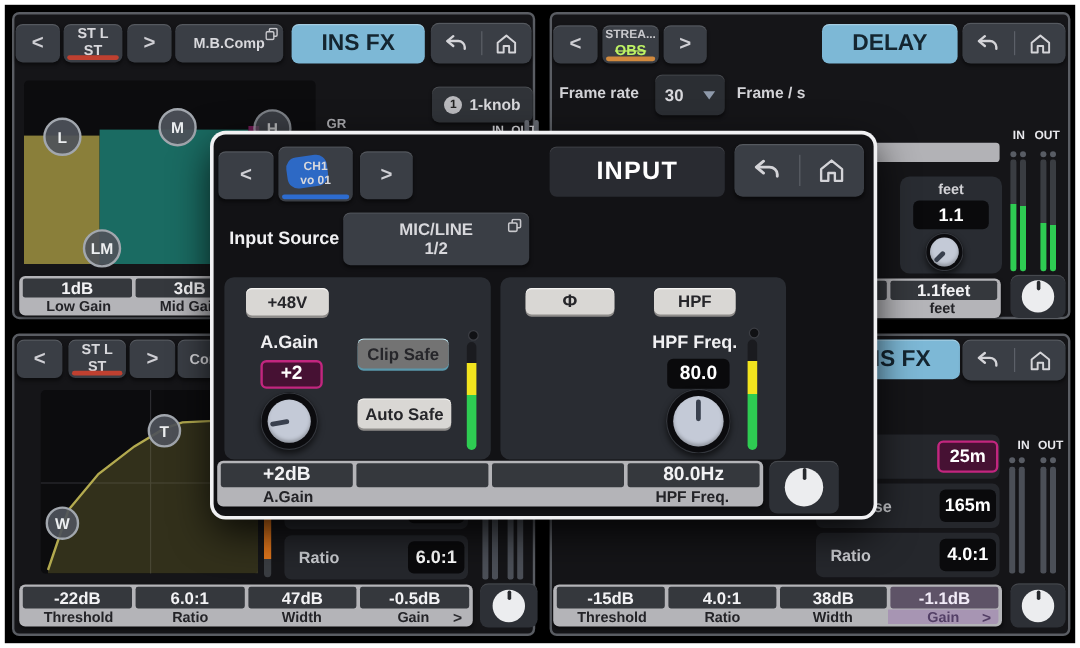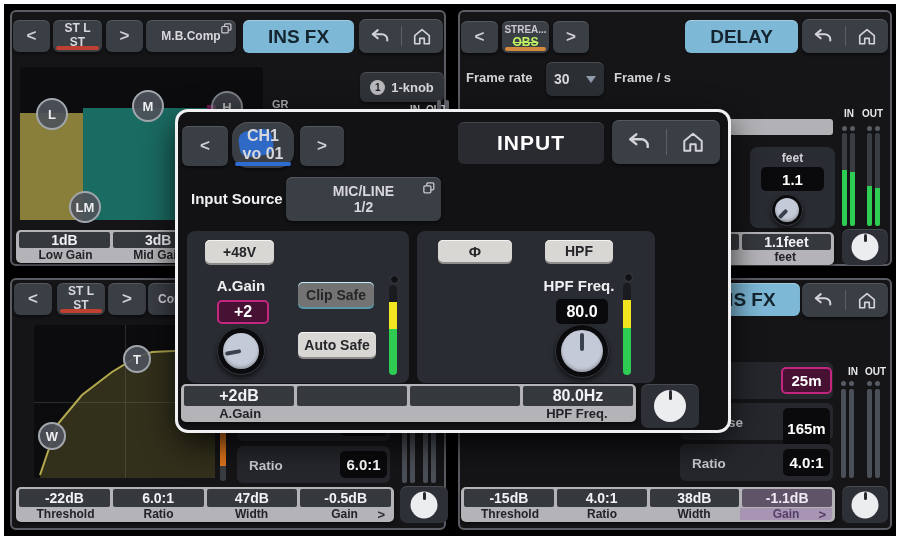--- a/index.html
+++ b/index.html
@@ -288,21 +288,21 @@
           </svg>
         </div>
     </div>
 
     <div class="row" style="left:220px;top:82px;width:153px;height:37px;">
       <span class="rowlbl"></span>
       <div class="vbox mag" style="left:101px;top:5px;width:47px;height:23px;">25m</div>
     </div>
     <div class="row" style="left:220px;top:123px;width:153px;height:37px;">
       <span class="rowlbl">Release</span>
-      <div class="vbox" style="left:103px;top:5px;width:47px;height:40px;">165m</div>
+      <div class="vbox" style="left:103px;top:5px;width:47px;height:27px;">165m</div>
     </div>
     <div class="row" style="left:220px;top:164px;width:153px;height:37px;">
       <span class="rowlbl">Ratio</span>
       <div class="vbox" style="left:103px;top:5px;width:47px;height:27px;">4.0:1</div>
     </div>
 
     <span class="lbl" style="left:388px;top:86px;font-size:10px;color:#e8e8ec;">IN</span>
     <span class="lbl" style="left:405px;top:86px;font-size:10px;color:#e8e8ec;">OUT</span>
     <div class="dot" style="left:381px;top:101px;width:5px;height:5px;background:#585c64;"></div>
     <div class="dot" style="left:389px;top:101px;width:5px;height:5px;background:#585c64;"></div>
@@ -329,21 +329,21 @@
       </div>
     </div>
     <div class="cknob" style="left:382px;top:206px;width:46px;height:37px;">
         <span class="kc"></span>
         <span class="kt"></span>
       </div>
   </section>
 
   <div class="overlay">
     <div class="btn chv" style="left:4px;top:14px;width:46px;height:40px;">&lt;</div>
-    <div class="btn ch2" style="left:54px;top:10px;width:62px;height:46px;font-size:16px;border-radius:16px;">
+    <div class="btn ch2" style="left:54px;top:10px;width:62px;height:46px;font-size:10px;">
       <span class="blob"></span>
       <span class="relz">CH1</span>
       <span class="relz">vo 01</span>
       <span class="ul" style="background:#2d6cd0;"></span>
     </div>
     <div class="btn chv" style="left:122px;top:14px;width:44px;height:40px;">&gt;</div>
     <div class="pill dpill" style="left:280px;top:10px;width:146px;height:42px;">INPUT</div>
     <div class="ngrp" style="left:434px;top:8px;width:108px;height:44px;">
       <div class="ibtn">
           <svg width="24" height="20" viewBox="0 0 22 18">

